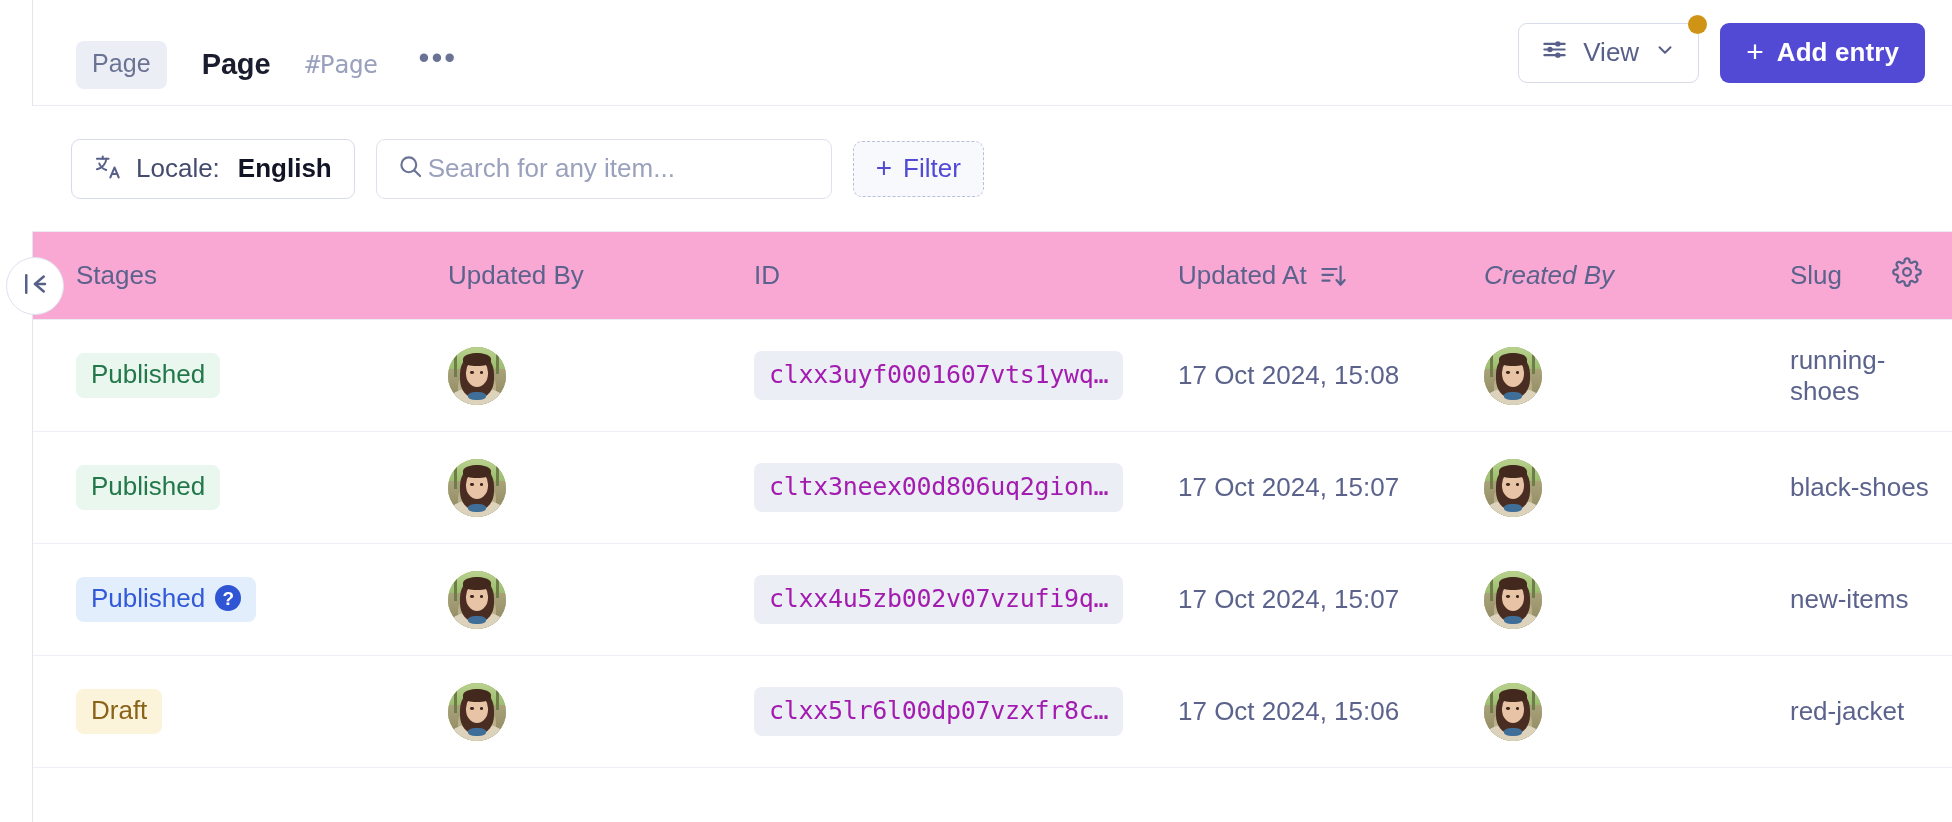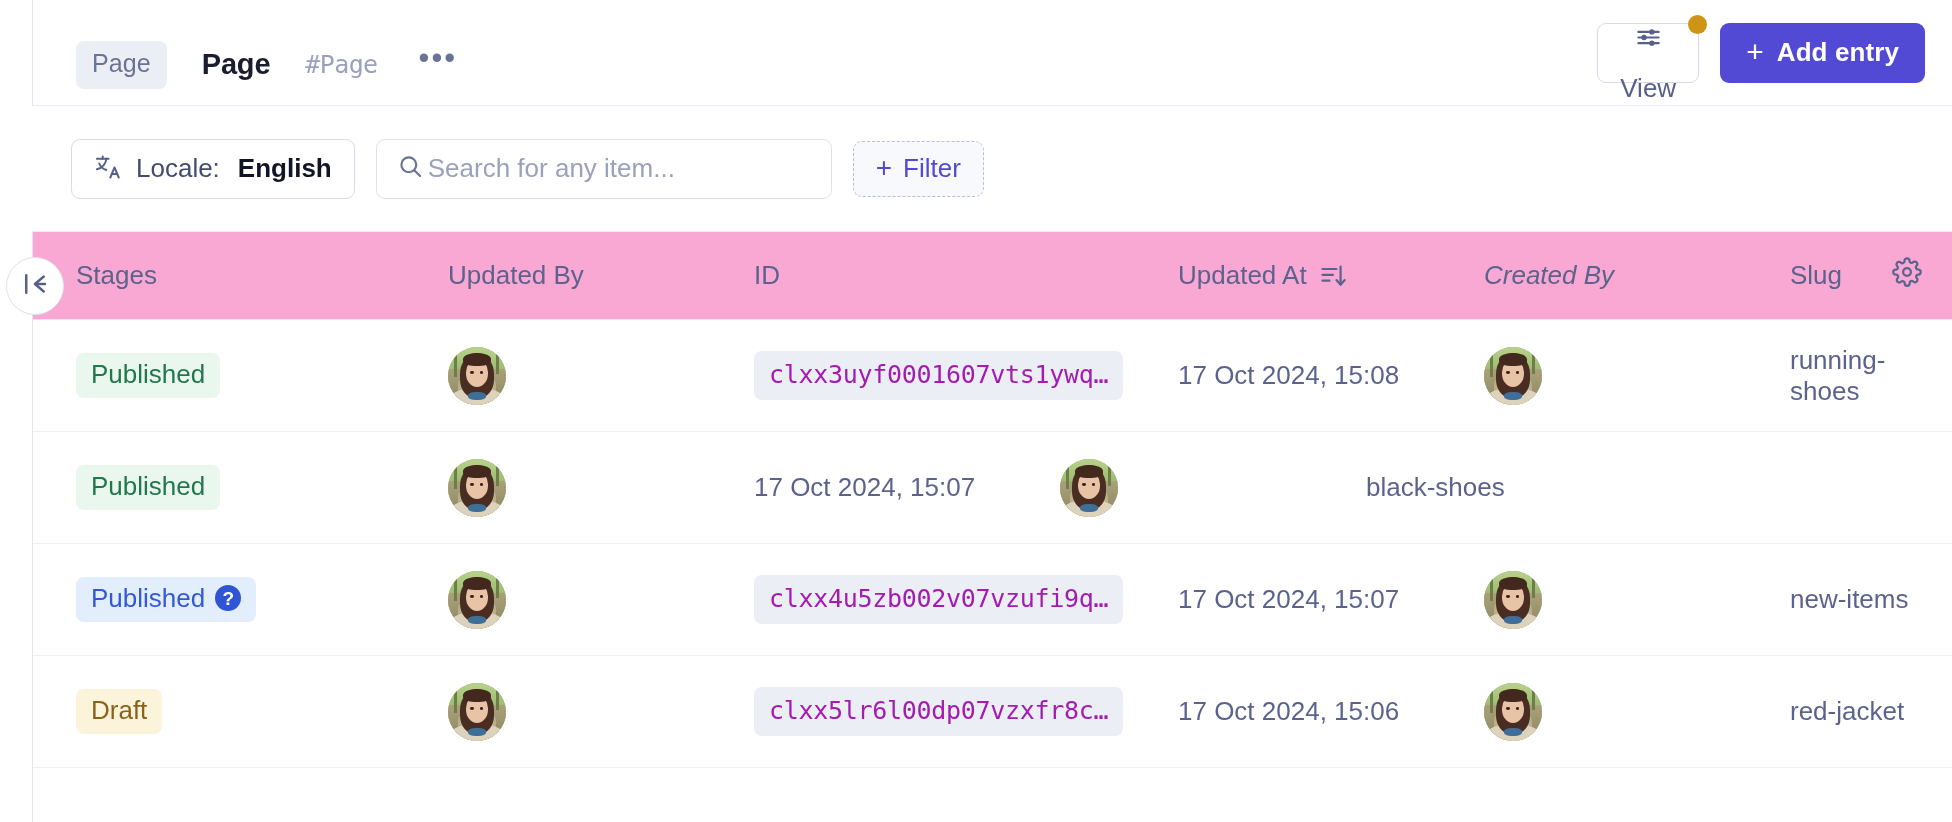--- a/index.html
+++ b/index.html
@@ -89,21 +89,20 @@
     align-items: center;
     gap: 15px;
     height: 60px;
     padding: 0 22px;
     border: 1px solid #d8dbe9;
     border-radius: 9px;
     background: #ffffff;
     color: #58608a;
     font-size: 26px;
     cursor: pointer;
-    flex-direction: column;
   }
   .view-btn .dot-badge {
     position: absolute;
     top: -9px;
     right: -9px;
     width: 19px;
     height: 19px;
     border-radius: 50%;
     background: #cf9415;
   }
@@ -521,20 +520,23 @@
               <span class="trunk2"></span>
         <span class="coat"></span>
               <span class="hair"></span>
               <span class="face"></span>
         <span class="fringe"></span>
               <span class="eye-l"></span>
               <span class="eye-r"></span>
         <span class="scarf"></span>
       </span>
     </div>
+    <div class="td c-id">
+      <span class="id-chip">cltx3neex00d806uq2gion…</span>
+    </div>
     <div class="td c-updat">
       <span>17 Oct 2024, 15:07</span>
     </div>
     <div class="td c-credby">
       <span class="avatar">
         <span class="bg-sky"></span>
               <span class="bg-ground"></span>
               <span class="path"></span>
         <span class="trunk1"></span>
               <span class="trunk2"></span>

